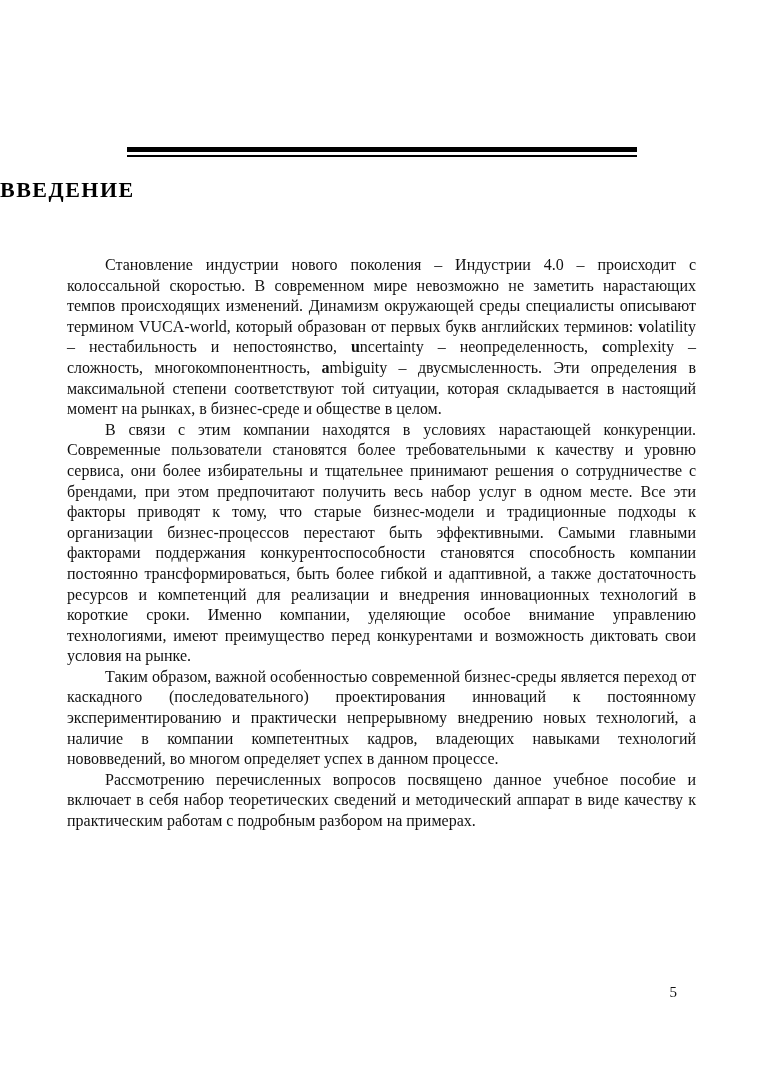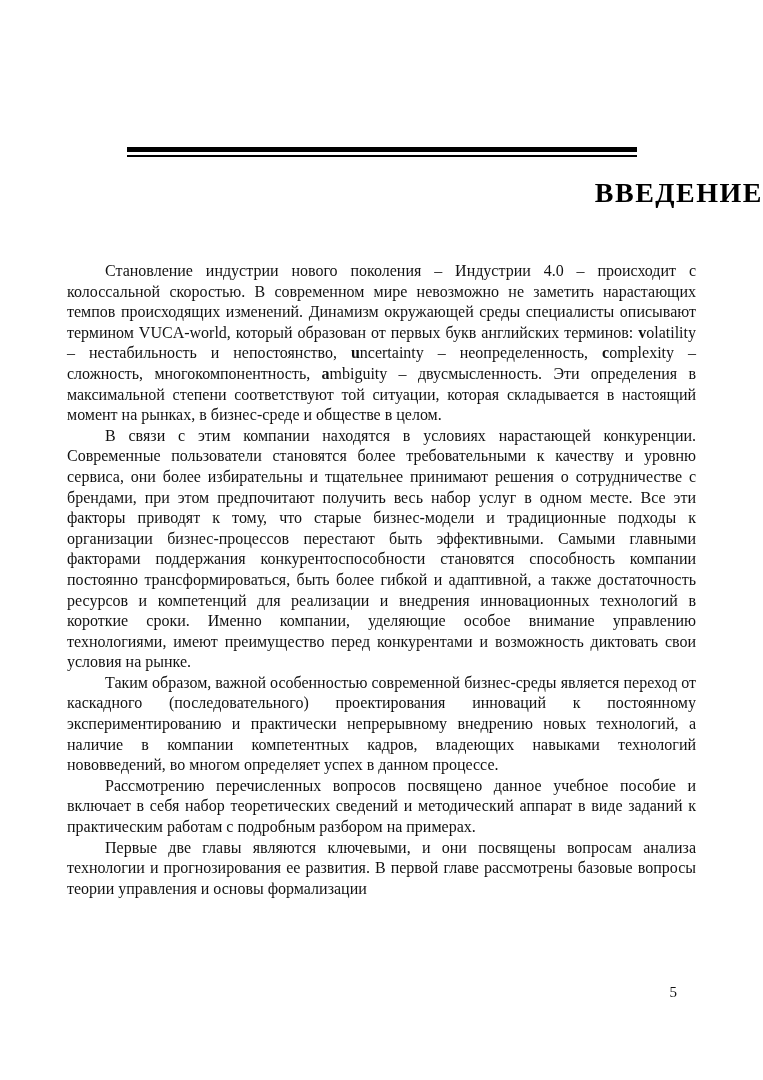--- a/index.html
+++ b/index.html
@@ -21,22 +21,22 @@
   }
   .header-rule {
     width: 510px;
     margin: 0 auto;
     height: 3px;
     border-top: 5px solid #000000;
     border-bottom: 2px solid #000000;
   }
   .page-title {
     margin: 20px 0 0 0;
-    text-align: right;
-    font-size: 28px;
+    text-align: left;
+    font-size: 22px;
     font-weight: bold;
     letter-spacing: 1.5px;
     color: #000000;
   }
   .body-text {
     margin-top: 52px;
     padding: 0 67px;
     font-size: 16px;
     line-height: 20.6px;
     text-align: justify;
@@ -66,21 +66,20 @@
   <h1 class="page-title">ВВЕДЕНИЕ</h1>
 
   <div class="body-text">
 
     <p class="para"><span>Становление индустрии нового поколения – Индустрии 4.0 – происходит с колоссальной скоростью. В современном мире невозможно не заметить нарастающих темпов происходящих изменений. Динамизм окружающей среды специалисты описывают термином VUCA-world, который образован от первых букв английских терминов: </span><span class="bold">v</span><span>olatility – нестабильность и непостоянство, </span><span class="bold">u</span><span>ncertainty – неопределенность, </span><span class="bold">c</span><span>omplexity – сложность, многокомпонентность, </span><span class="bold">a</span><span>mbiguity – двусмысленность. Эти определения в максимальной степени соответствуют той ситуации, которая складывается в настоящий момент на рынках, в бизнес-среде и обществе в целом.</span></p>
 
     <p class="para">В связи с этим компании находятся в условиях нарастающей конкуренции. Современные пользователи становятся более требовательными к качеству и уровню сервиса, они более избирательны и тщательнее принимают решения о сотрудничестве с брендами, при этом предпочитают получить весь набор услуг в одном месте. Все эти факторы приводят к тому, что старые бизнес-модели и традиционные подходы к организации бизнес-процессов перестают быть эффективными. Самыми главными факторами поддержания конкурентоспособности становятся способность компании постоянно трансформироваться, быть более гибкой и адаптивной, а также достаточность ресурсов и компетенций для реализации и внедрения инновационных технологий в короткие сроки. Именно компании, уделяющие особое внимание управлению технологиями, имеют преимущество перед конкурентами и возможность диктовать свои условия на рынке.</p>
 
     <p class="para">Таким образом, важной особенностью современной бизнес-среды является переход от каскадного (последовательного) проектирования инноваций к постоянному экспериментированию и практически непрерывному внедрению новых технологий, а наличие в компании компетентных кадров, владеющих навыками технологий нововведений, во многом определяет успех в данном процессе.</p>
 
-    <p class="para">Рассмотрению перечисленных вопросов посвящено данное учебное пособие и включает в себя набор теоретических сведений и методический аппарат в виде заданий к практическим работам с подробным разбором на примерах.</p>
+    <p class="para">Рассмотрению перечисленных вопросов посвящено данное учебное пособие и включает в себя набор теоретических сведений и методический аппарат в виде качеству к практическим работам с подробным разбором на примерах.</p>
 
-    <p class="para">Первые две главы являются ключевыми, и они посвящены вопросам анализа технологии и прогнозирования ее развития. В первой главе рассмотрены базовые вопросы теории управления и основы формализации</p>
 
   </div>
 
   <div class="page-number">5</div>
 
 </div>
 
 </body></html>

